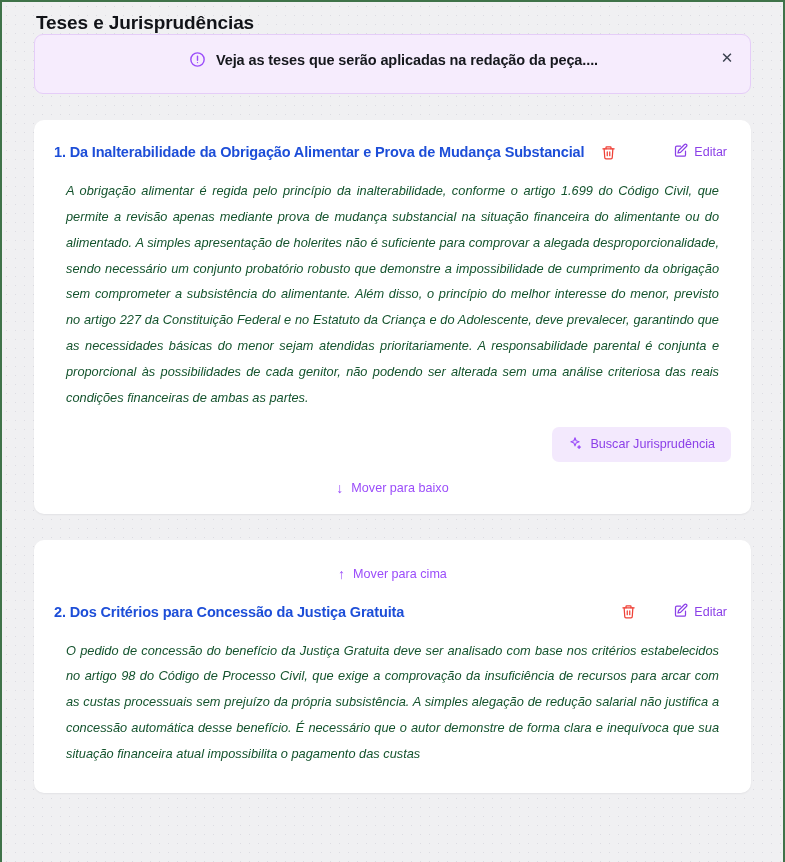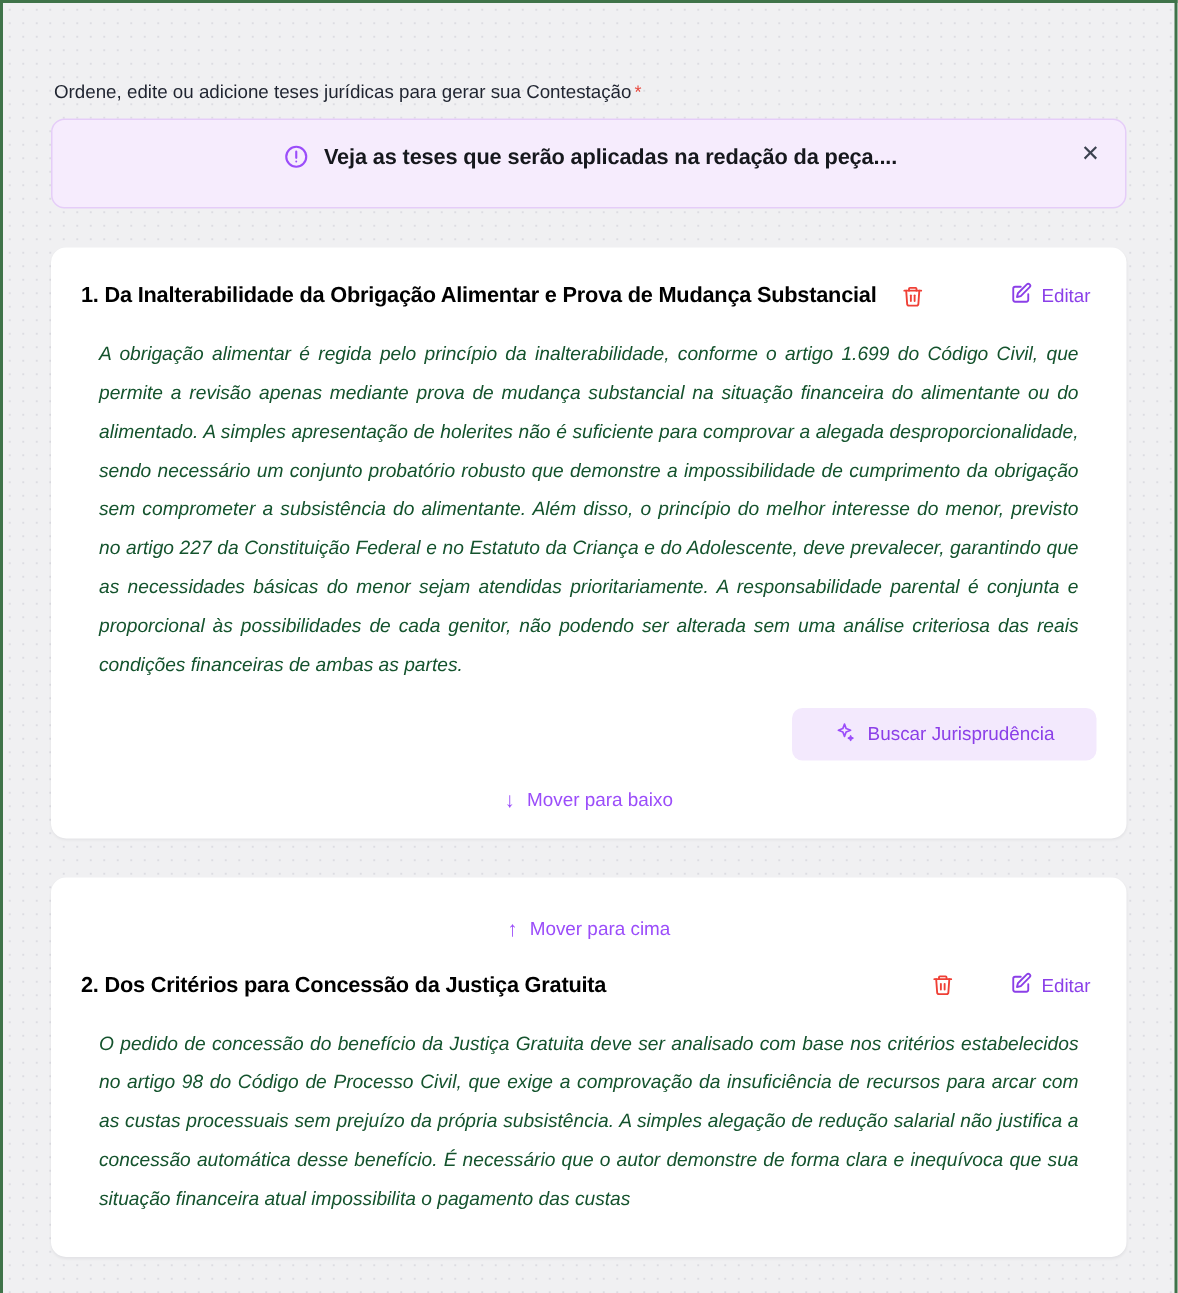--- a/index.html
+++ b/index.html
@@ -123,21 +123,21 @@
     margin: 2px 0 14px 0;
   }
   .card-head {
     display: flex;
     align-items: center;
     margin-bottom: 14px;
   }
   .card-title {
     font-size: 14.5px;
     font-weight: bold;
-    color: #000000;
+    color: #1d4ed8;
     letter-spacing: -0.15px;
   }
   .head-actions {
     display: flex;
     gap: 0px;
     margin-left: auto;
     padding-left: 14px;
   }
   .card-title-inline-actions {
     display: flex;
@@ -182,21 +182,21 @@
     justify-content: flex-end;
     margin-top: 16px;
   }
   .juris-btn {
     display: inline-flex;
     align-items: center;
     gap: 8px;
     background: #f3e9fd;
     border: none;
     border-radius: 7px;
-    padding: 9px 28px;
+    padding: 9px 16px;
     color: #8b3fe8;
     font-size: 12.6px;
     cursor: pointer;
     font-family: "Liberation Sans", sans-serif;
   }
 
   .move-row {
     display: flex;
     justify-content: center;
     margin-top: 14px;
@@ -215,25 +215,23 @@
   }
   .arrow-glyph { font-size: 14px; line-height: 1; }
 </style>
 </head>
 <body>
 
 <div class="viewport">
   <div class="page">
 
     <div>
+      <h1 class="page-title">Teses e Jurisprudências</h1>
     </div>
 
-    <div class="field-label">
-      <span>Ordene, edite ou adicione teses jurídicas para gerar sua Contestação</span><span class="req-star">*</span>
-    </div>
 
     <div class="alert">
       <button class="alert-close">✕</button>
       <div class="alert-head">
         <span class="alert-icon">
           <svg width="17" height="17" viewBox="0 0 24 24" fill="none" stroke="#9b4dfa" stroke-width="2" stroke-linecap="round">
             <circle cx="12" cy="12" r="9.4"></circle>
             <line x1="12" y1="7.2" x2="12" y2="13"></line>
             <circle cx="12" cy="16.4" r="0.9" fill="#9b4dfa" stroke="none"></circle>
           </svg>

